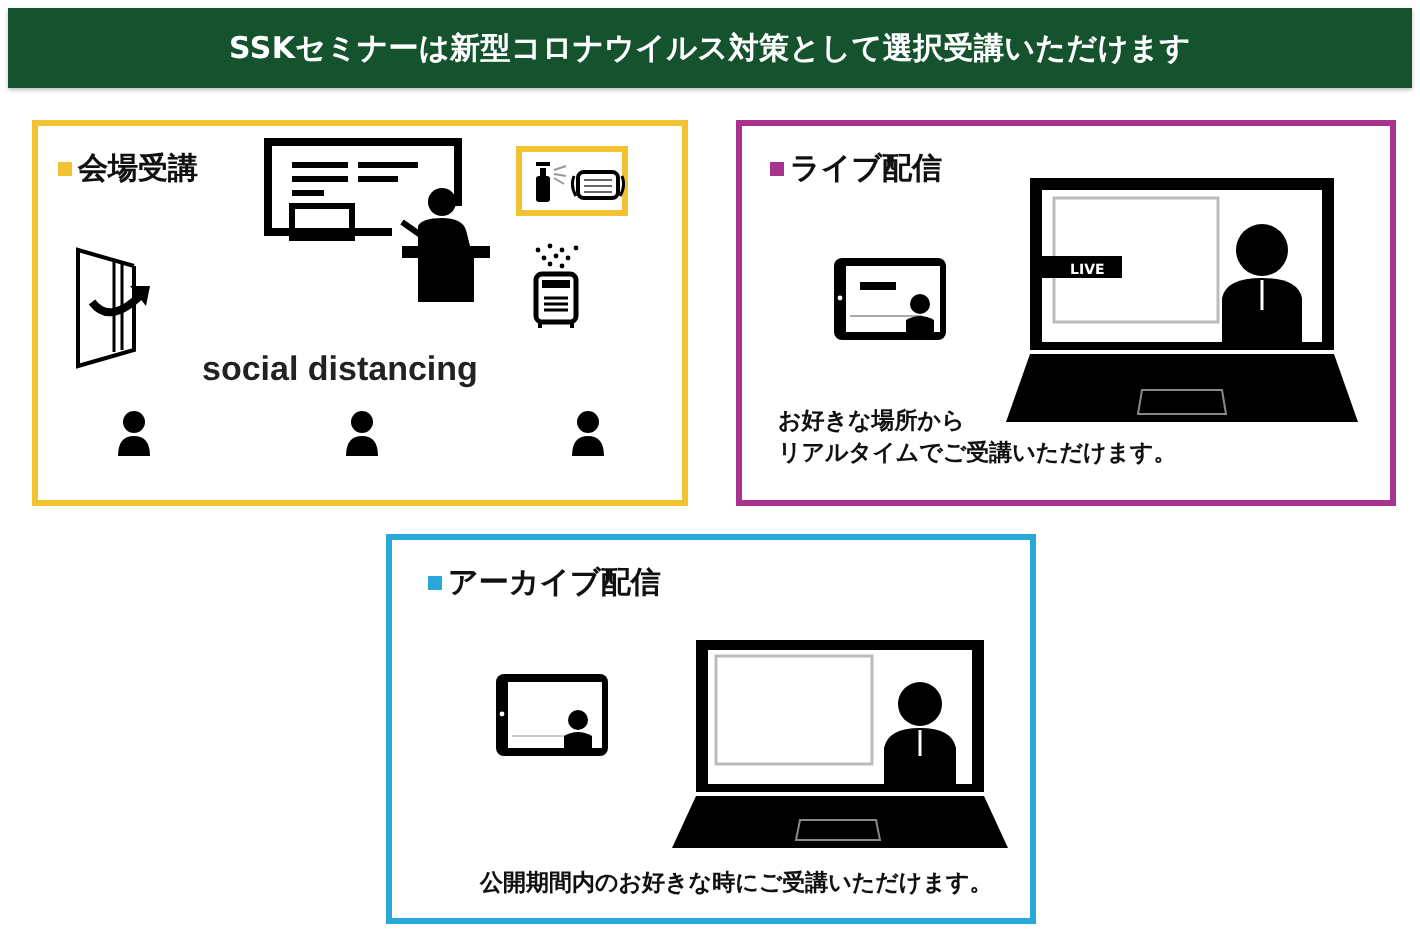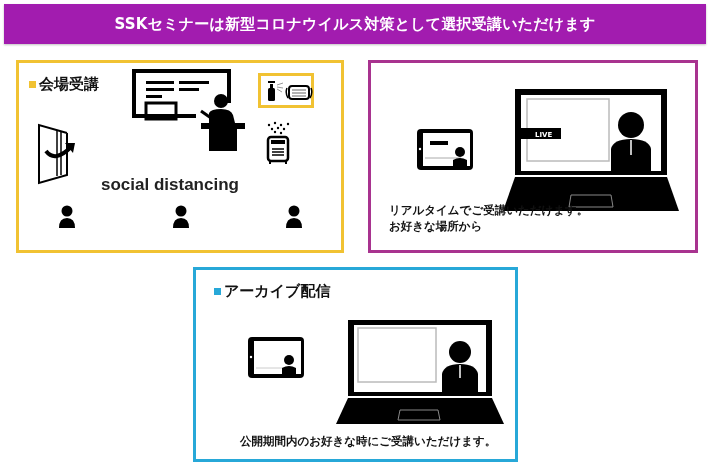--- a/index.html
+++ b/index.html
@@ -1,18 +1,18 @@
 <!DOCTYPE html>
 <html><head>
 <meta charset="utf-8">
 <style>
   html, body { margin:0; padding:0; }
   body { width:710px; height:474px; background:#ffffff; position:relative; overflow:hidden;
          font-family:"DejaVu Sans", sans-serif; color:#111; }
-  .banner { position:absolute; left:4px; top:4px; width:702px; height:40px; background:#a21caf;
+  .banner { position:absolute; left:4px; top:4px; width:702px; height:40px; background:#14532d;
             box-shadow:0 1px 2px rgba(0,0,0,0.25); display:flex; align-items:center; justify-content:center; }
   .banner span { color:#ffffff; font-size:15px; font-weight:bold; letter-spacing:0.2px; }
   .panel { position:absolute; background:#ffffff; box-sizing:border-box; }
   .panel-venue { left:16px; top:60px; width:328px; height:193px; border:3px solid #f1c232; }
   .panel-live { left:368px; top:60px; width:330px; height:193px; border:3px solid #a8338f; }
   .panel-archive { left:193px; top:267px; width:325px; height:195px; border:3px solid #27a8d8; }
   .ptitle { position:absolute; font-weight:bold; font-size:15px; display:flex; align-items:center; }
   .bullet { display:inline-block; width:7px; height:7px; margin-right:3px; }
   .abs { position:absolute; }
   .social { font-family:"Liberation Sans", sans-serif; font-weight:bold; font-size:17px; color:#222;text-align:right; }
@@ -98,20 +98,24 @@
     <circle cx="9" cy="6" r="5.5" fill="#000"></circle>
       <path d="M1,23 Q1,13 9,13 Q17,13 17,23 Z" fill="#000"></path>
   </svg>
   <svg class="abs" style="left:266px; top:142px;" width="18" height="24" viewBox="0 0 18 24">
     <circle cx="9" cy="6" r="5.5" fill="#000"></circle>
       <path d="M1,23 Q1,13 9,13 Q17,13 17,23 Z" fill="#000"></path>
   </svg>
 </div>
 
 <div class="panel panel-live">
+  <div class="ptitle" style="left:14px; top:12px;">
+    <span class="bullet" style="background:#a8338f;"></span>
+    <span>ライブ配信</span>
+  </div>
 
   <svg class="abs" style="left:45px; top:65px;" width="60" height="44" viewBox="0 0 60 44">
     <rect x="1" y="1" width="56" height="41" rx="4" fill="#000"></rect>
     <rect x="7" y="5" width="47" height="33" fill="#fff"></rect>
     <circle cx="4" cy="21" r="1.2" fill="#fff"></circle>
     <rect x="14" y="13" width="18" height="4" fill="#000"></rect>
     <path d="M9,30 L45,30" stroke="#aaa" stroke-width="1"></path>
     <circle cx="44" cy="24" r="5" fill="#000"></circle>
     <path d="M37,38 L37,32 Q44,28 51,32 L51,38 Z" fill="#000"></path>
   </svg>
@@ -123,22 +127,22 @@
     <rect x="20" y="41" width="40" height="11" fill="#000"></rect>
     <text x="34" y="50" font-family="DejaVu Sans, sans-serif" font-size="7" fill="#fff" font-weight="bold">LIVE</text>
     <circle cx="130" cy="38" r="13" fill="#000"></circle>
     <path d="M110,84 L110,62 Q112,52 130,52 Q148,52 150,62 L150,84 Z" fill="#000"></path>
     <path d="M130,53 L130,68" stroke="#fff" stroke-width="1.5"></path>
     <polygon points="14,90 166,90 178,124 2,124" fill="#000"></polygon>
     <polygon points="70,108 110,108 112,120 68,120" fill="none" stroke="#888" stroke-width="1"></polygon>
   </svg>
 
   <div class="abs caption" style="left:18px; top:139px;">
+    <div>お好きな場所から</div>
     <div>リアルタイムでご受講いただけます。</div>
-    <div>お好きな場所から</div>
   </div>
 </div>
 
 <div class="panel panel-archive">
   <div class="ptitle" style="left:18px; top:12px;font-family:Liberation Serif, serif;">
     <span class="bullet" style="background:#27a8d8;"></span>
     <span>アーカイブ配信</span>
   </div>
 
   <svg class="abs" style="left:51px; top:66px;" width="60" height="44" viewBox="0 0 60 44">

